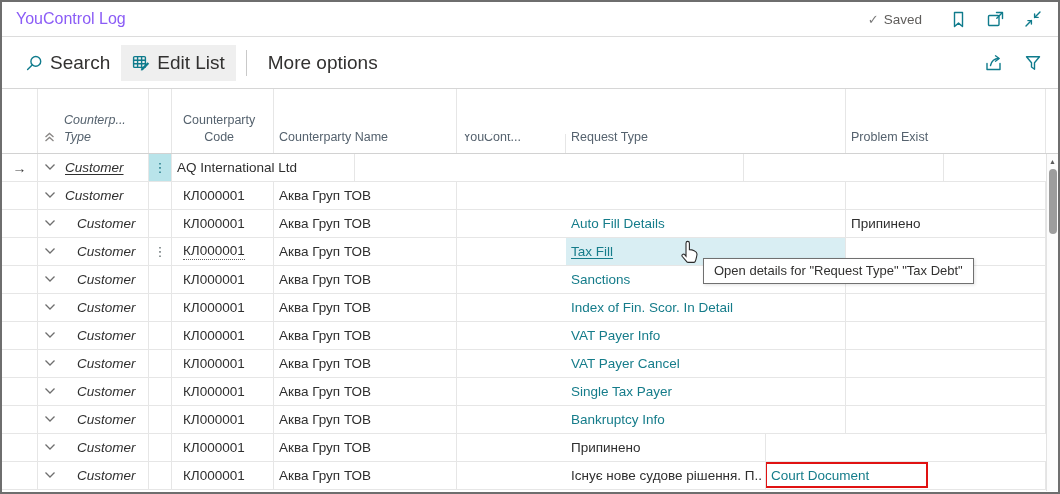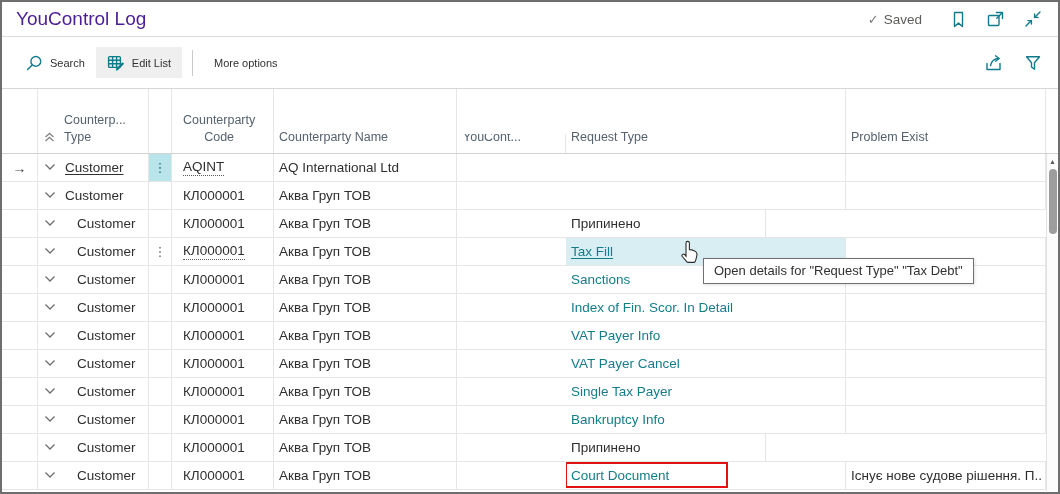--- a/index.html
+++ b/index.html
@@ -3,42 +3,42 @@
 <meta charset="utf-8">
 <style>
   * { margin:0; padding:0; box-sizing:border-box; }
   html,body { background:#fff; }
   body { font-family:"Liberation Sans","DejaVu Sans",sans-serif; color:#323130; }
 
   .window { position:relative; width:1060px; height:494px; border:2px solid #6e6e6e; background:#fff; overflow:hidden; }
 
   
   .titlebar { height:35px; border-bottom:1px solid #dcdcdc; display:flex; align-items:center; padding:0 14px; }
-  .page-title { font-size:19px; color:#4c1d95; }
+  .page-title { font-size:16px; color:#8b5cf6; }
   .titlebar .spacer { flex:1; }
   .saved { display:flex; align-items:center; gap:5px; color:#5f5d5b; font-size:13.5px; margin-right:28px; }
   .saved .check { font-size:13px; color:#7a7a7a; }
   .tb-icons { display:flex; align-items:center; gap:19px; margin-right:2px; }
   .icon-btn { display:flex; align-items:center; justify-content:center; cursor:pointer; background:none; border:none; padding:0; }
   .teal-stroke { stroke:#0f7b8c; fill:none; stroke-width:1.4; stroke-linecap:round; stroke-linejoin:round; }
 
   
   .actionbar { height:52px; border-bottom:1px solid #d6d6d6; display:flex; align-items:center; padding:0 12px; }
-  .act-btn { display:flex; align-items:center; gap:7px; font-size:11px; color:#323130; padding:7px 11px; background:none; border:none; cursor:pointer; font-family:inherit; }
+  .act-btn { display:flex; align-items:center; gap:7px; font-size:19px; color:#323130; padding:7px 11px; background:none; border:none; cursor:pointer; font-family:inherit; }
   .act-btn.active { background:#efefef; }
   .act-sep { width:1px; height:26px; background:#c9c9c9; margin:0 10px; }
   .actionbar .spacer { flex:1; }
   .ab-icons { display:flex; align-items:center; gap:20px; margin-right:4px; }
 
   
   .grid { position:relative; height:402px; }
   .thead, .tr { display:flex; }
   .thead { height:65px; border-bottom:1px solid #d2d2d2; }
   .c-marker  { width:36px; }
-  .c-type    { width:111px; }
+  .c-type    { width:111px;font-style:italic; }
   .c-more    { width:23px; }
   .c-code    { width:102px; }
   .c-name    { width:183px; }
   .c-block   { width:109px;margin-top:45px; }
   .c-request { width:280px; }
   .c-problem { width:200px; }
   .th, .td { border-right:1px solid #e6e6e6; position:relative; overflow:hidden; }
   .th { display:flex; align-items:flex-end; padding:0 4px 7px 5px; font-size:12.5px; color:#55626e; line-height:1.35; }
   .th-lines { display:flex; flex-direction:column; }
   .th.c-type { padding-left:4px; gap:7px; }
@@ -199,23 +199,20 @@
     </div>
     <div class="td c-type">
       <svg class="chev" width="12" height="8" viewBox="0 0 12 8" hidden="">
         <polyline points="1.5,1.5 6,6 10.5,1.5" fill="none" stroke="#6f6f6f" stroke-width="1.3"></polyline>
       </svg>
       <span class="type-text u-solid">Customer</span>
     </div>
     <div class="td c-more selected">
       <span class="dots">⋮</span>
     </div>
-    <div class="td c-code">
-      <span class="code-text u-dotted">AQINT</span>
-    </div>
     <div class="td c-name">
       <span class="name-text">AQ International Ltd</span>
     </div>
     <div class="td c-block">
       <span class="checkbox unchecked">
         
       </span>
     </div>
     <div class="td c-request">
       <span class="req-text"></span>
@@ -278,20 +275,24 @@
     <div class="td c-name">
       <span class="name-text">Аква Груп ТОВ</span>
     </div>
     <div class="td c-block">
       <span class="checkbox checked">
         <svg width="13" height="13" viewBox="0 0 14 14">
           <polyline points="3,7.6 6,10.4 11.4,4" fill="none" stroke="#ffffff" stroke-width="2"></polyline>
         </svg>
       </span>
     </div>
+    <div class="td c-request">
+      <span class="req-text link">Auto Fill Details</span>
+
+    </div>
     <div class="td c-problem">
       <span class="problem-text">Припинено</span>
     </div>
   </div>
         <div class="tr indent">
     <div class="td c-marker">
       <span class="arrow"></span>
     </div>
     <div class="td c-type">
       <svg class="chev" width="12" height="8" viewBox="0 0 12 8" hidden="">
@@ -576,26 +577,26 @@
     <div class="td c-name">
       <span class="name-text">Аква Груп ТОВ</span>
     </div>
     <div class="td c-block">
       <span class="checkbox checked">
         <svg width="13" height="13" viewBox="0 0 14 14">
           <polyline points="3,7.6 6,10.4 11.4,4" fill="none" stroke="#ffffff" stroke-width="2"></polyline>
         </svg>
       </span>
     </div>
+    <div class="td c-problem">
+      <span class="problem-text">Існує нове судове рішення. П..</span>
+    </div>
     <div class="td c-request">
       <span class="req-text link">Court Document</span>
       <span class="red-box"></span>
-    </div>
-    <div class="td c-problem">
-      <span class="problem-text">Існує нове судове рішення. П..</span>
     </div>
   </div>
       </div>
 
     <div class="vscroll">
       <div class="scroll-up">▲</div>
       <div class="scroll-thumb"></div>
     </div>
 
     <svg class="cursor-hand" width="22" height="26" viewBox="0 0 22 26">

